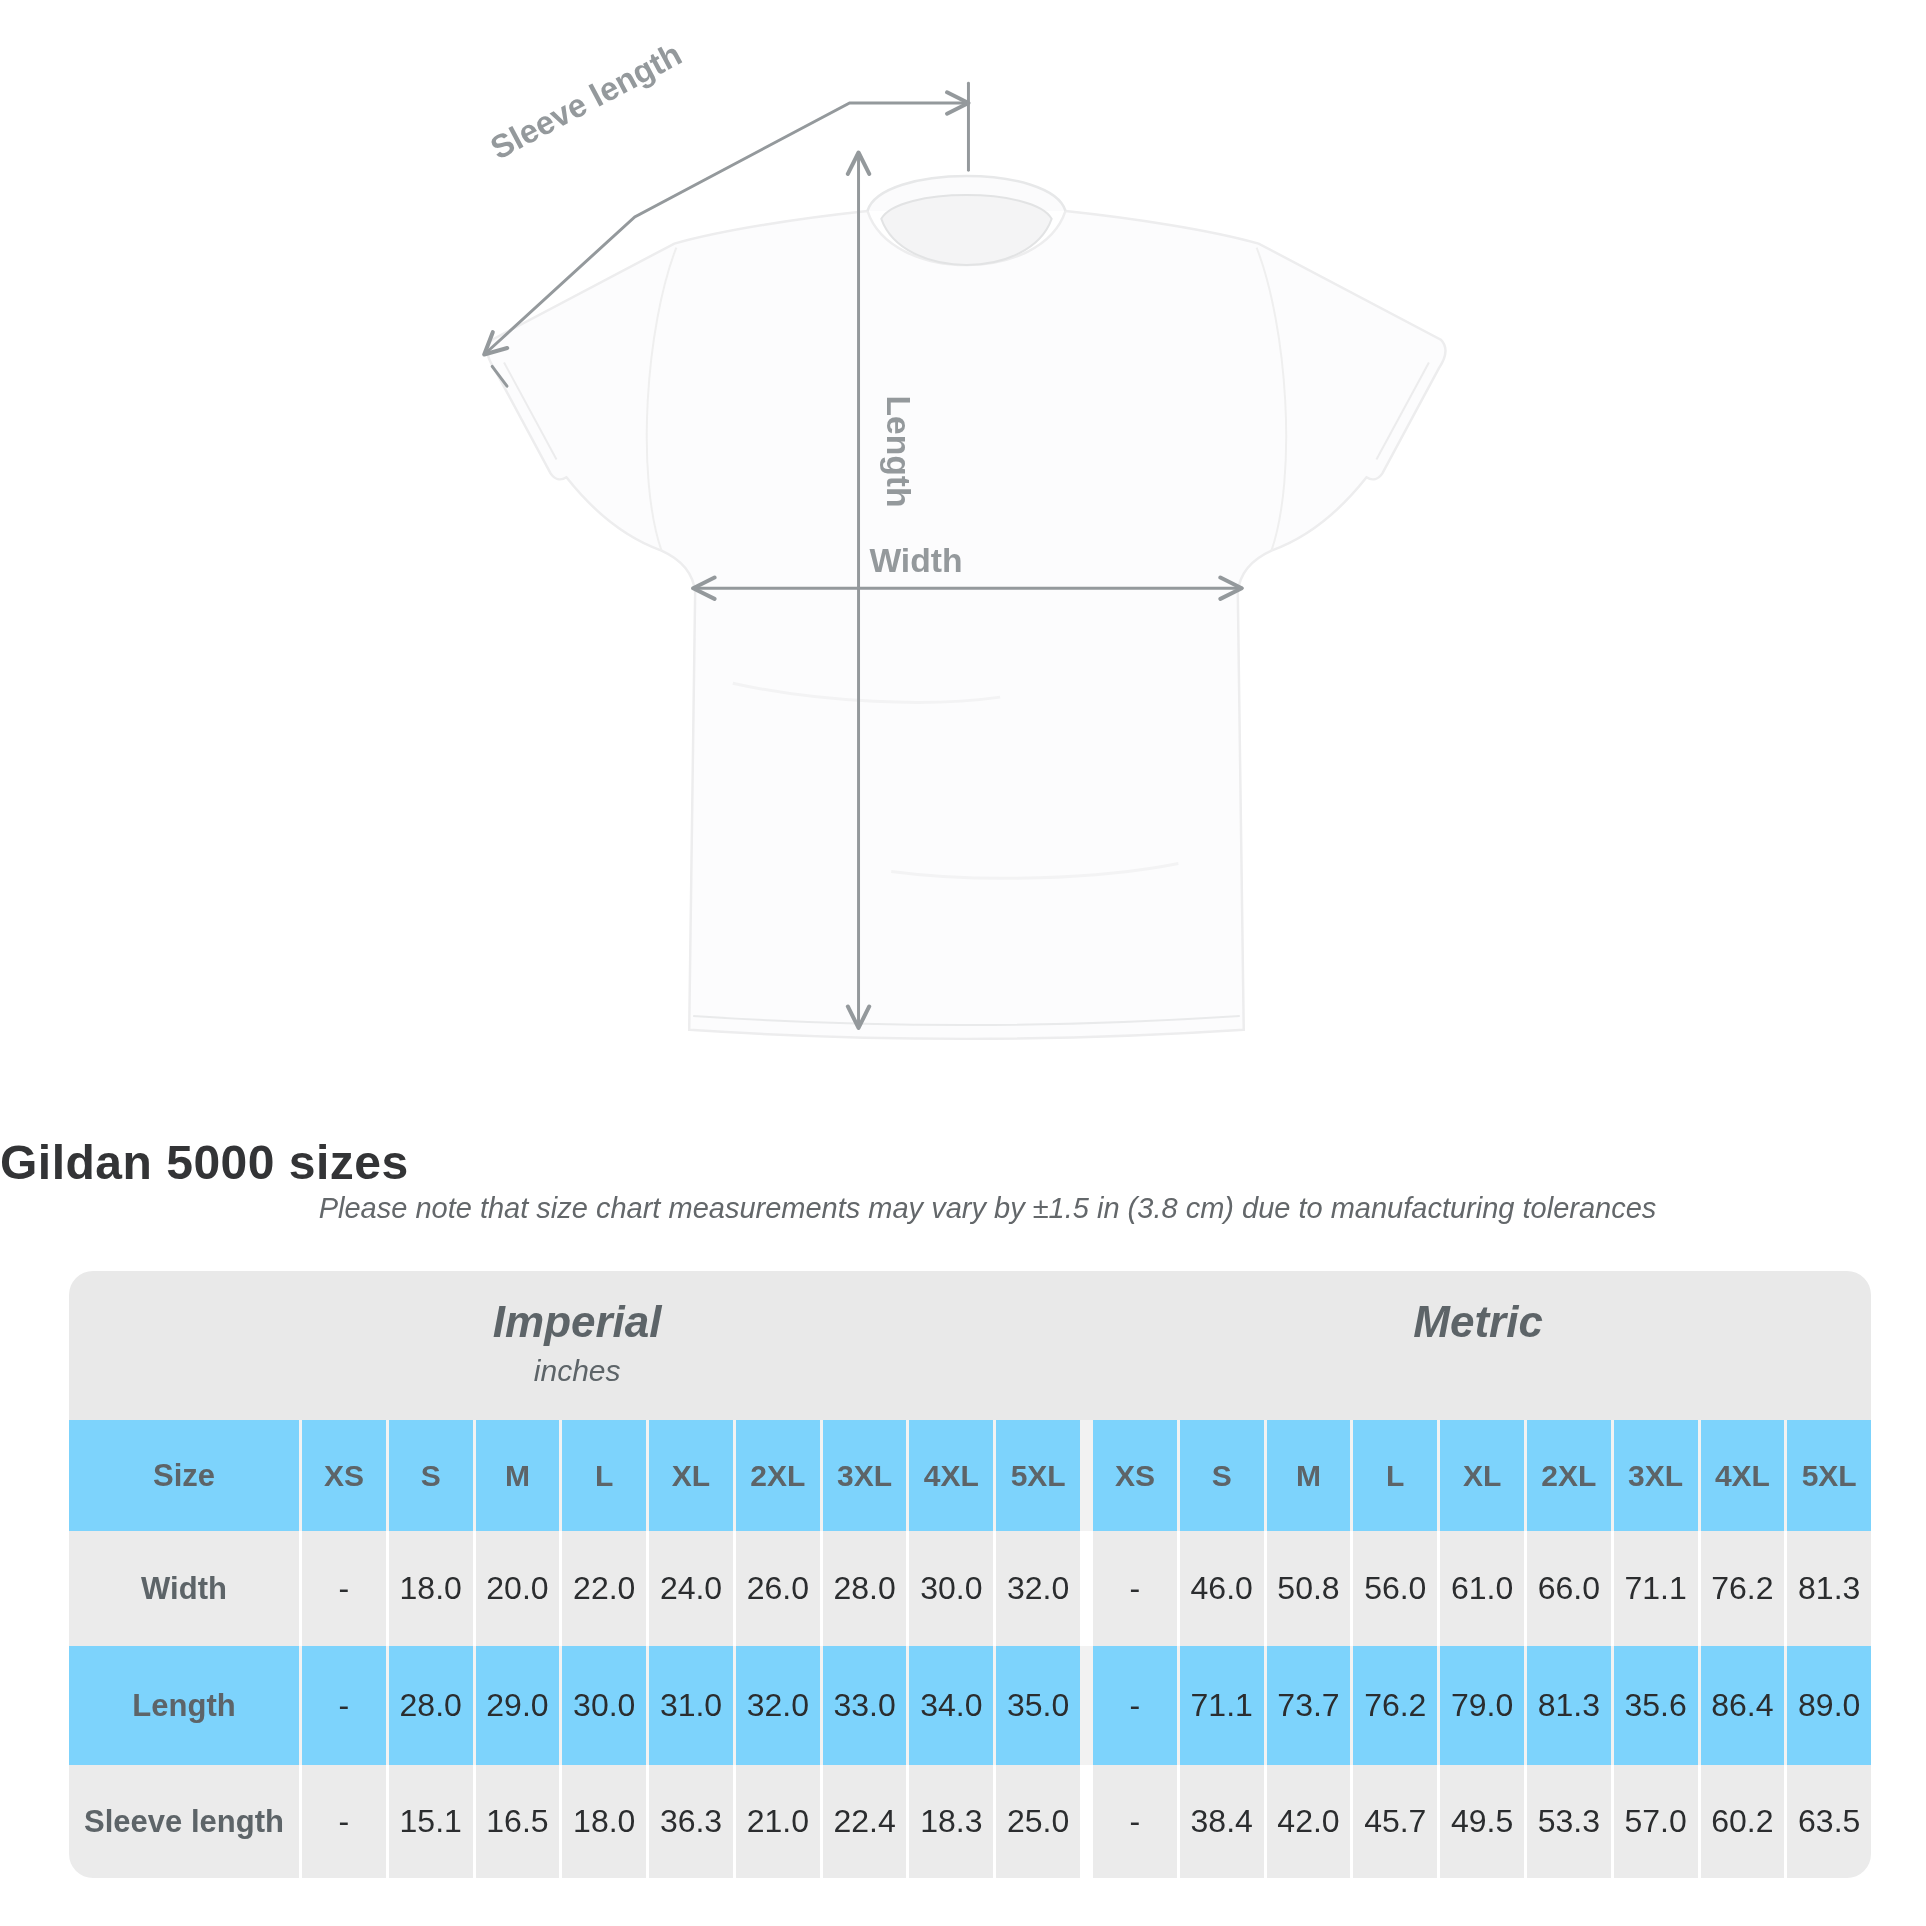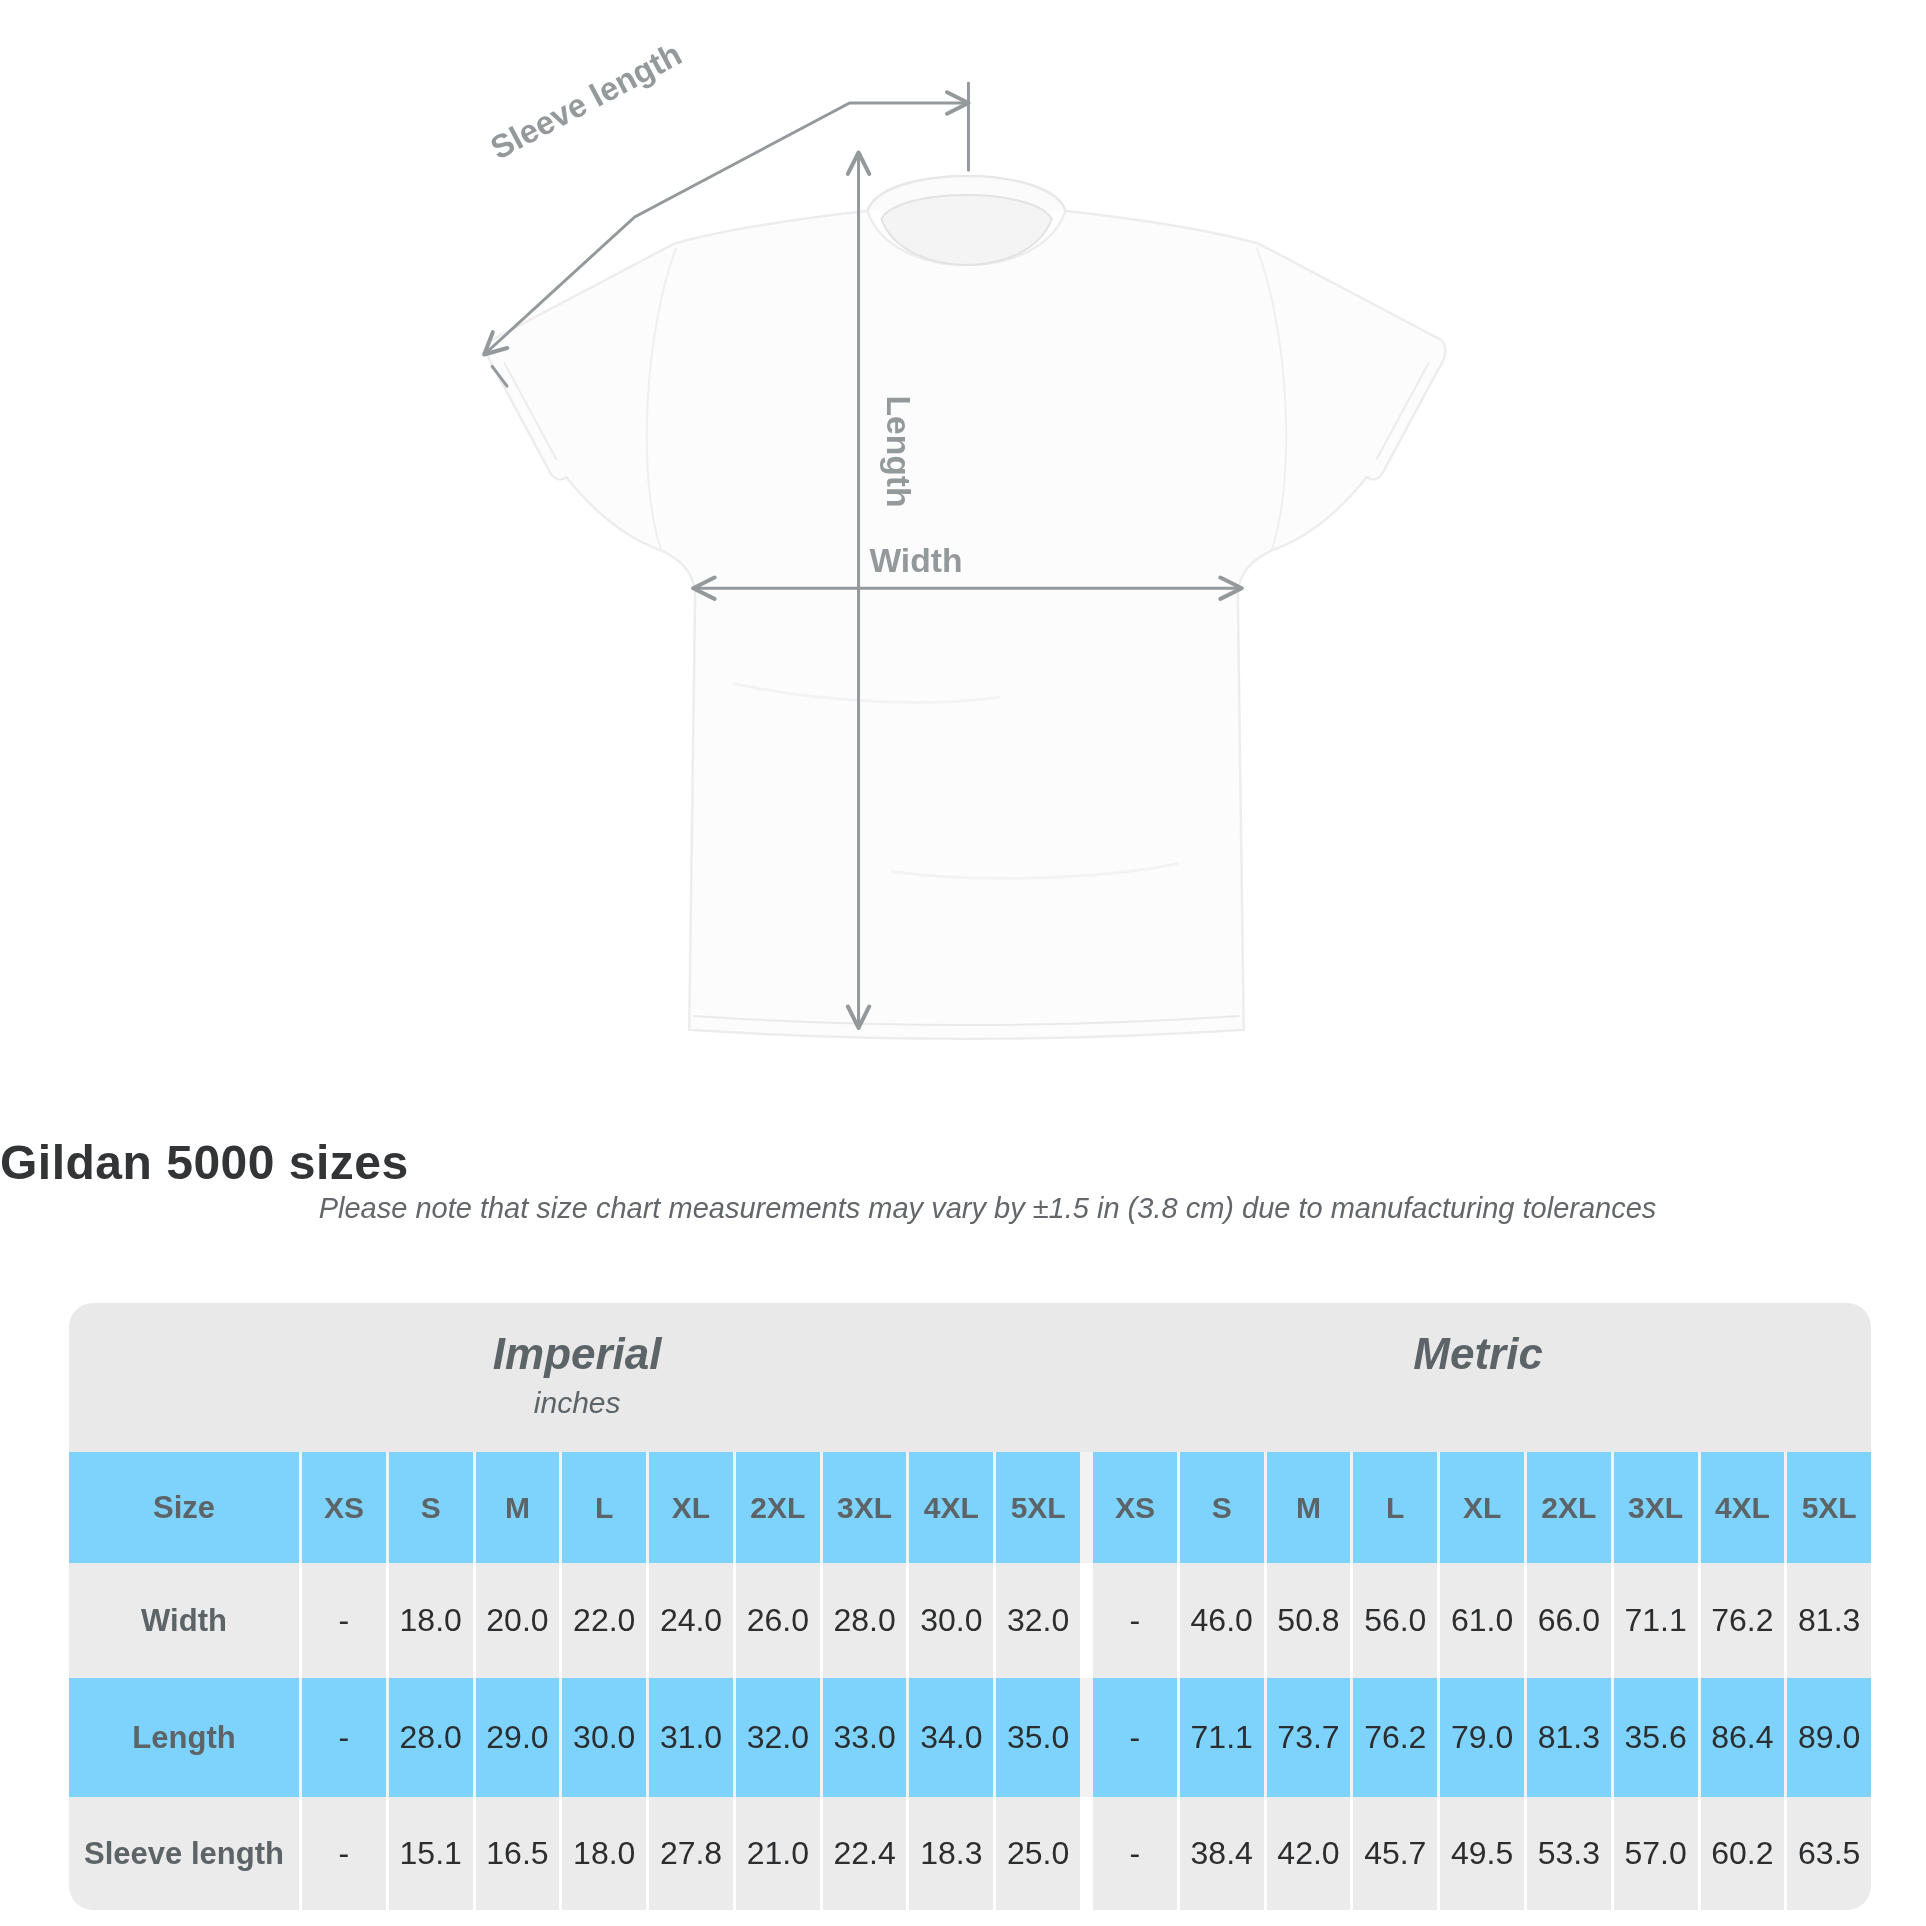--- a/index.html
+++ b/index.html
@@ -9,21 +9,21 @@
   
   .diagram-svg{position:absolute;left:0;top:0;width:1927px;height:1927px;}
 
   
   .page-title{position:absolute;top:1135px;left:0;width:100%;text-align:left;
     font-size:48px;font-weight:bold;color:#333436;letter-spacing:0.5px;}
   .page-subtitle{position:absolute;top:1192px;left:0;width:100%;text-align:center;
     font-size:29px;font-style:italic;color:#63676a;padding-left:24px;}
 
   
-  .size-table{position:absolute;left:69px;top:1271px;width:1802px;margin-top:32px;}
+  .size-table{position:absolute;left:69px;top:1271px;width:1802px;}
   .unit-band{position:relative;height:149px;background:#e9e9e9;border-radius:24px 24px 0 0;}
   .unit-group{position:absolute;top:26px;text-align:center;}
   .unit-group.imperial{left:0;width:56.4%;}
   .unit-group.metric{left:56.4%;width:43.6%;}
   .unit-name{font-size:44px;font-weight:bold;font-style:italic;color:#5d6468;line-height:50px;}
   .unit-sub{font-size:30px;font-style:italic;color:#5d6468;line-height:40px;margin-top:4px;}
 
   .trow{display:flex;align-items:stretch;}
   .cell{flex:1 1 0;display:flex;align-items:center;justify-content:center;
     font-size:32px;color:#2b2d2f;}
@@ -183,21 +183,21 @@
           <div class="cell value">35.6</div>
           <div class="cell value">86.4</div>
           <div class="cell value">89.0</div>
         </div>
         <div class="trow gray-row r-sleeve">
           <div class="cell label">Sleeve length</div>
           <div class="cell value">-</div>
           <div class="cell value">15.1</div>
           <div class="cell value">16.5</div>
           <div class="cell value">18.0</div>
-          <div class="cell value">27.8</div>
+          <div class="cell value">36.3</div>
           <div class="cell value">21.0</div>
           <div class="cell value">22.4</div>
           <div class="cell value">18.3</div>
           <div class="cell value">25.0</div>
           <div class="cell value metric-start">-</div>
           <div class="cell value">38.4</div>
           <div class="cell value">42.0</div>
           <div class="cell value">45.7</div>
           <div class="cell value">49.5</div>
           <div class="cell value">53.3</div>

